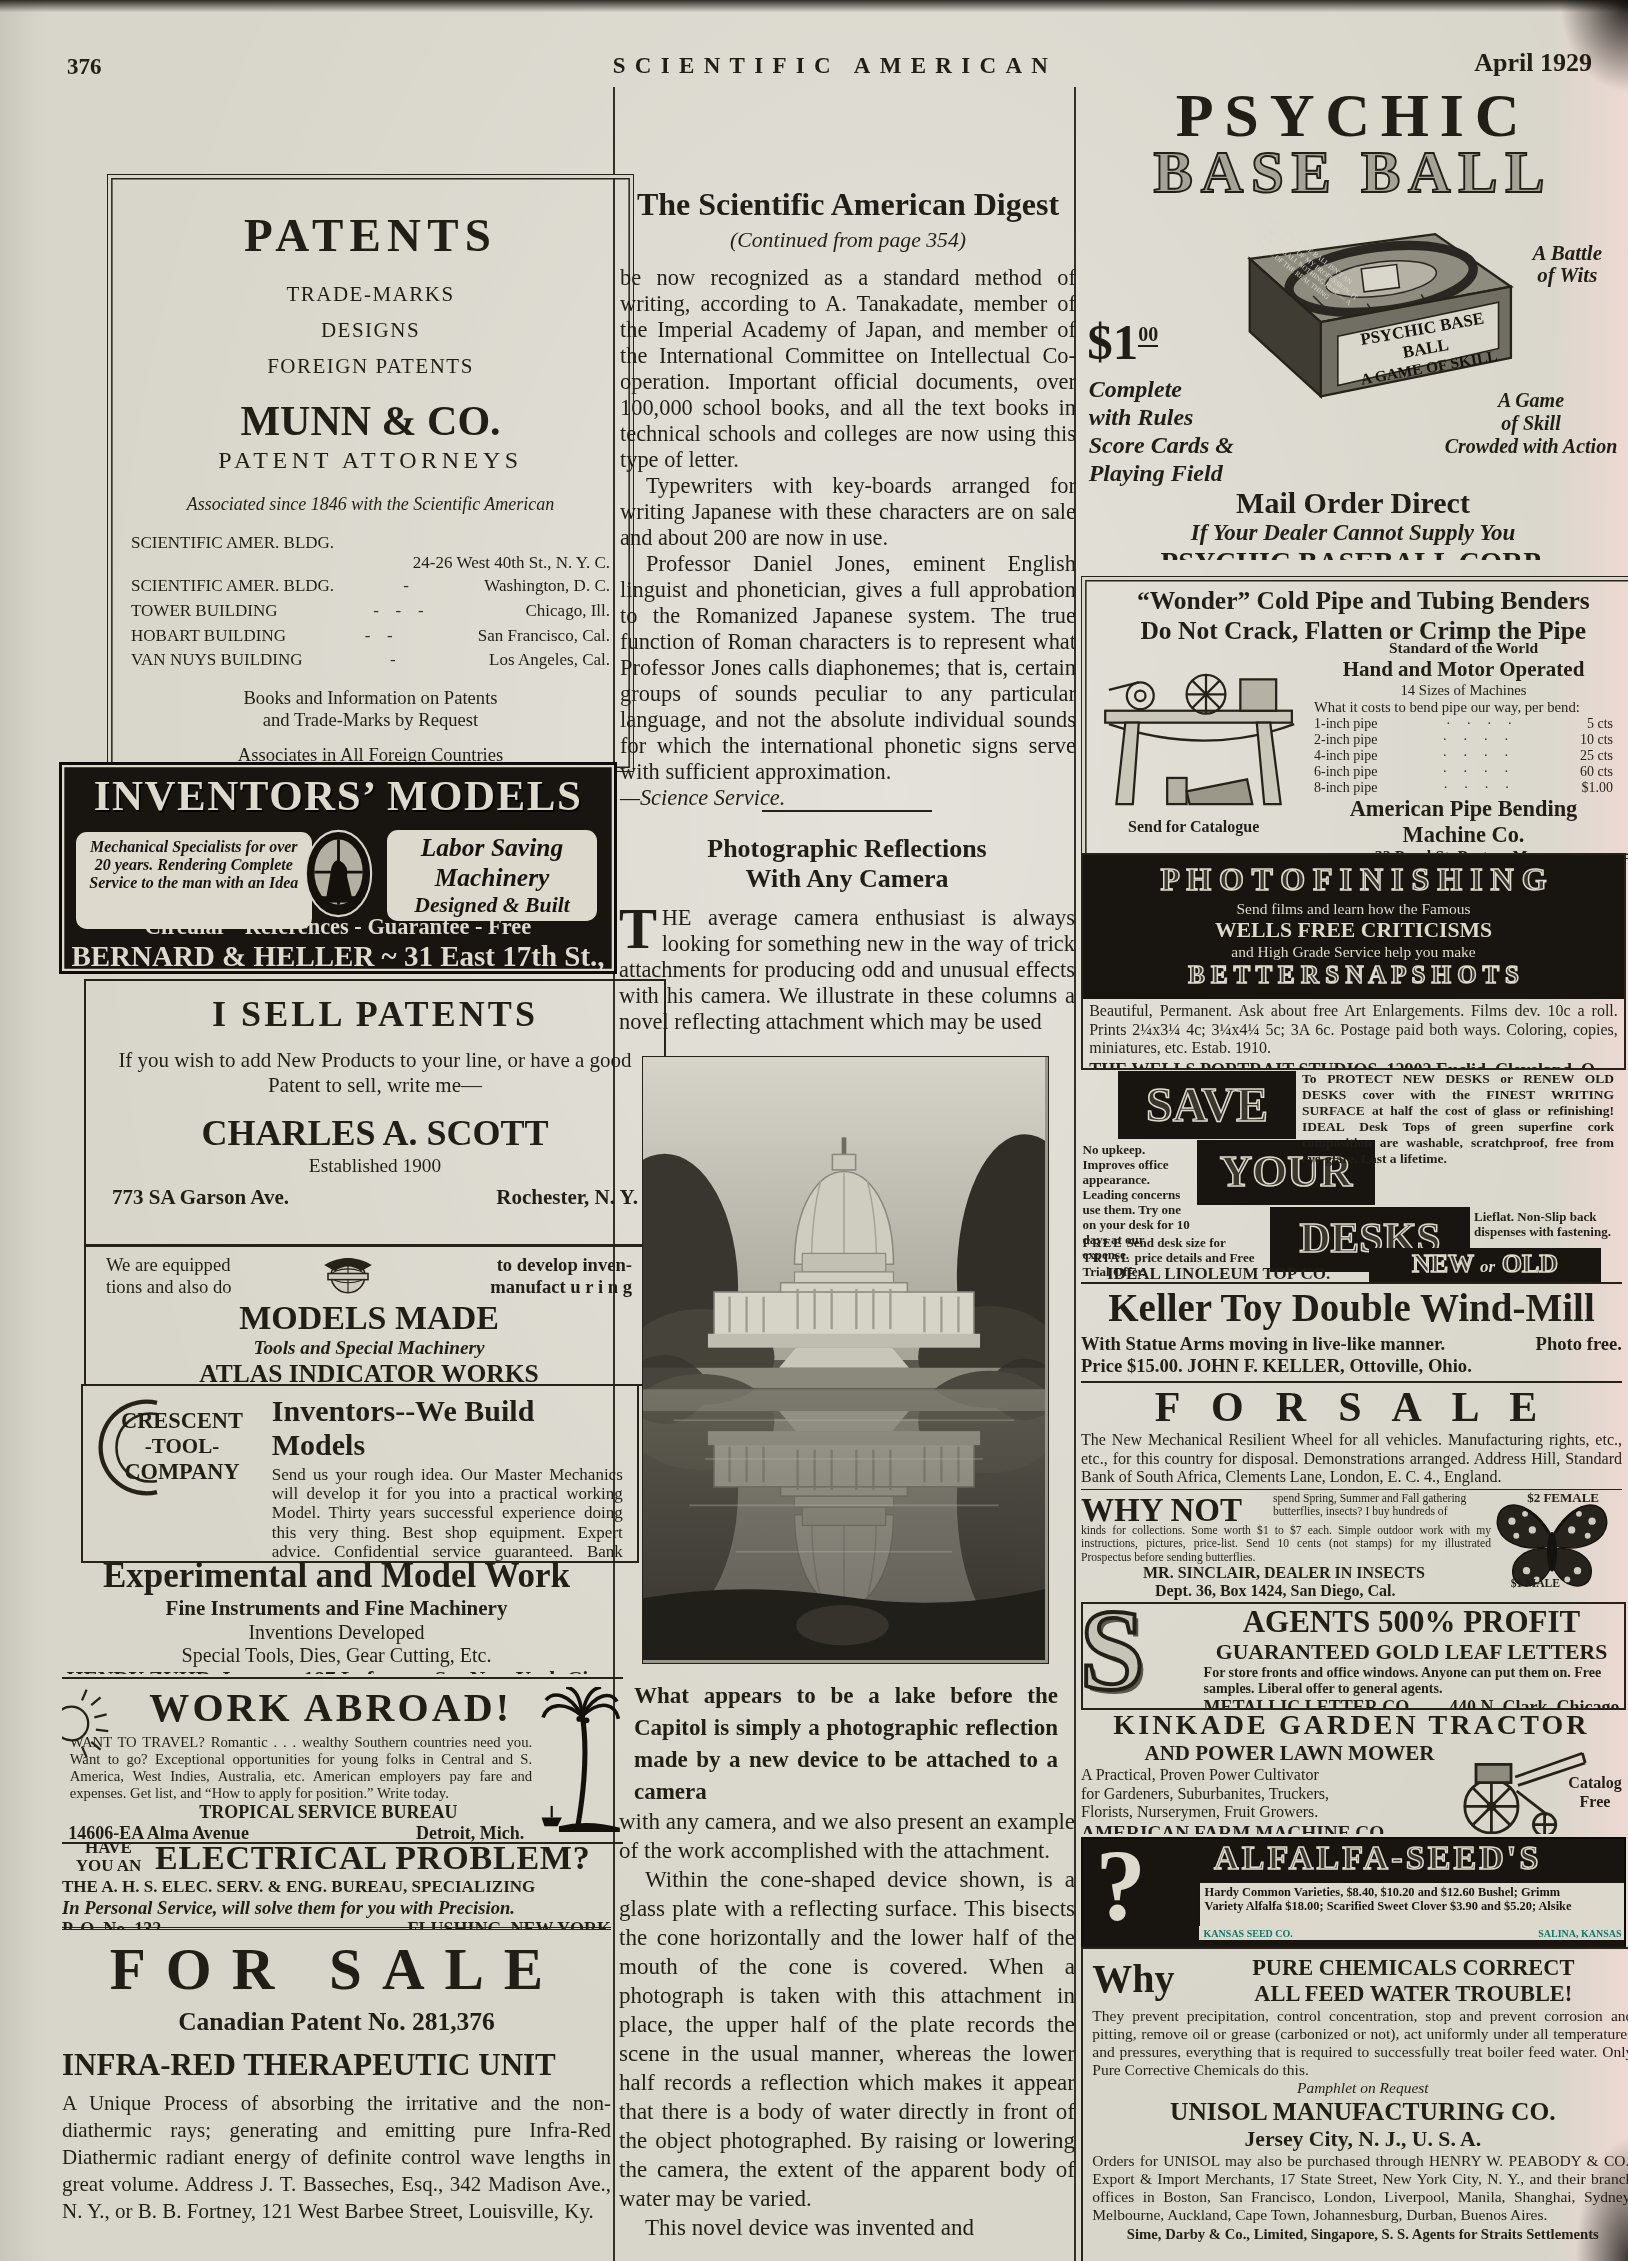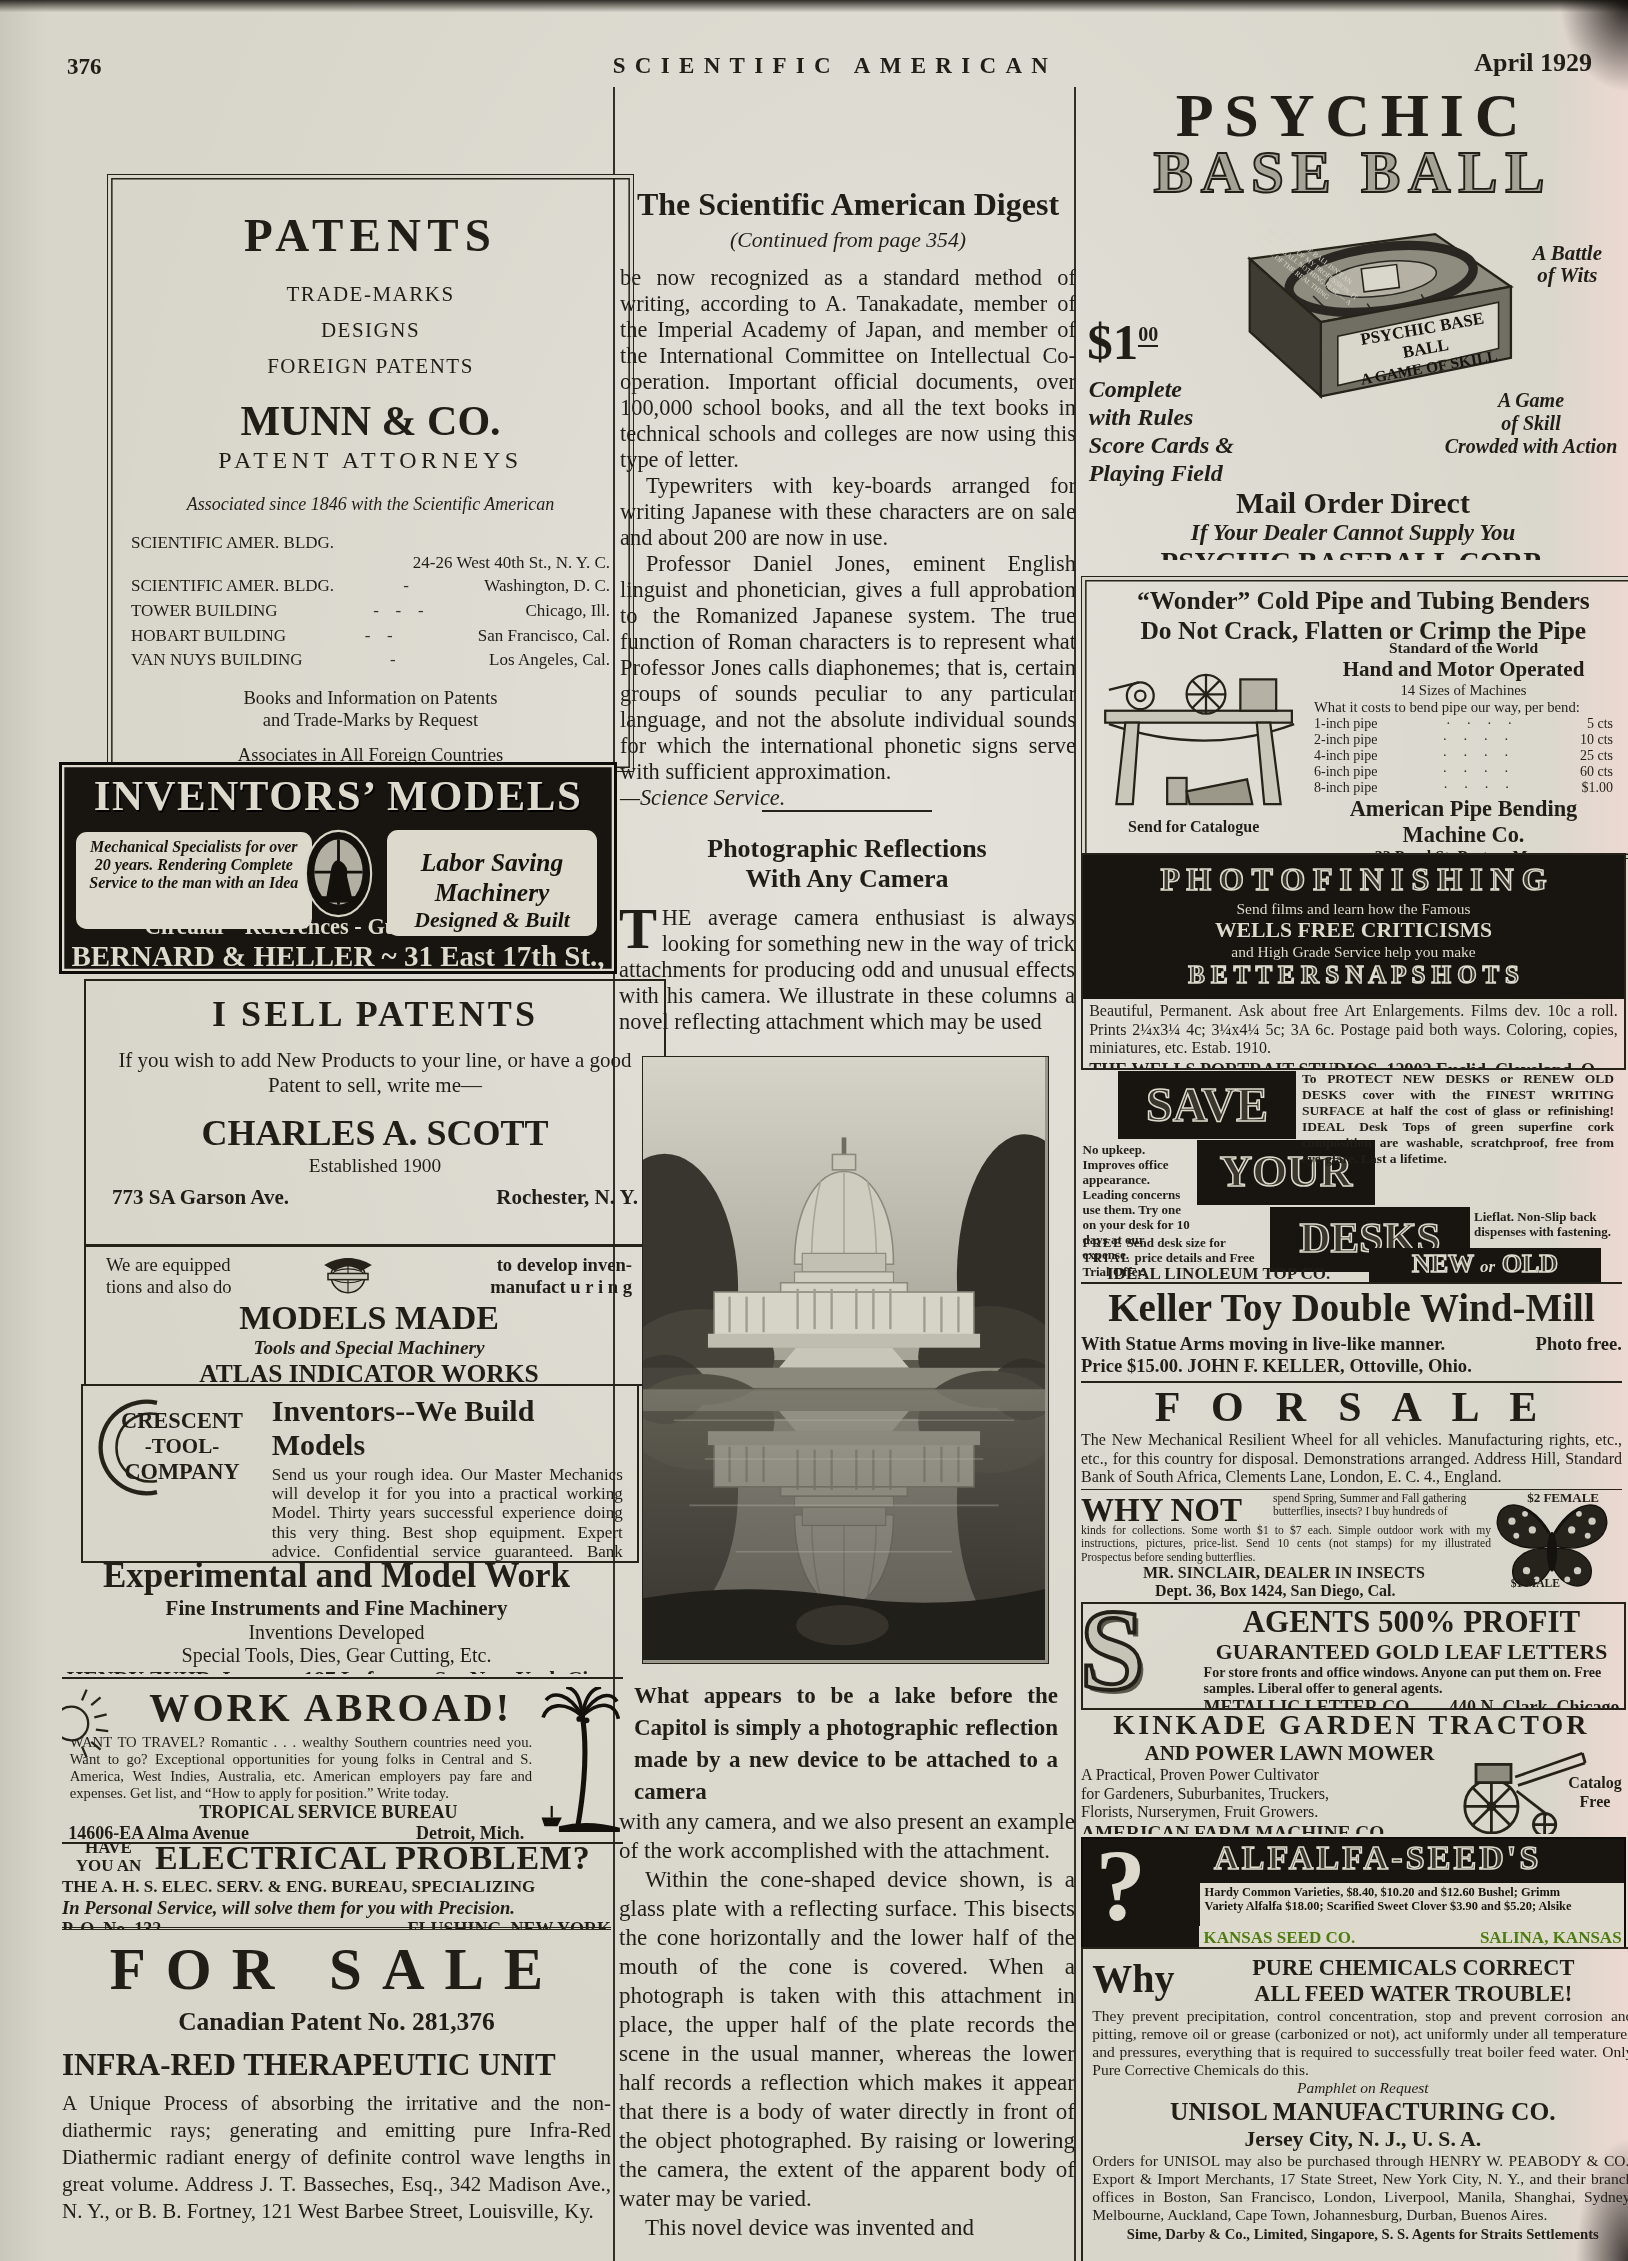--- a/index.html
+++ b/index.html
@@ -91,21 +91,21 @@
     <span class="abs" style="left:241px;top:62px">
       <svg width="71" height="93" viewBox="0 0 100 128">
         <ellipse cx="50" cy="64" rx="46" ry="60" fill="#14110d" stroke="#d8d4c7" stroke-width="3"></ellipse>
         <ellipse cx="50" cy="62" rx="34" ry="46" fill="#b3b0a3"></ellipse>
         <line x1="50" y1="16" x2="50" y2="108" stroke="#14110d" stroke-width="4"></line>
         <line x1="16" y1="62" x2="84" y2="62" stroke="#14110d" stroke-width="4"></line>
         <path d="M40,56 q5,-16 15,-8 q9,5 7,20 l8,34 h-38 l5,-28 z" fill="#14110d"></path>
         <rect x="22" y="96" width="56" height="9" fill="#14110d"></rect>
       </svg>
     </span>
-    <div class="abs tc" style="left:325px;top:65px;width:210px;height:88px;background:#ddd9cc;color:#17140f;border-radius:10.8px;padding-top:18px">
+    <div class="abs tc" style="left:325px;top:65px;width:210px;height:88px;background:#ddd9cc;color:#17140f;border-radius:10.8px;padding-top:3px">
       <div class="scr" style="font-size:25.5px">Labor Saving</div>
       <div class="scr" style="font-size:25.5px">Machinery</div>
       <div class="scr" style="font-size:21.7px">Designed &amp; Built</div>
     </div>
     <div class="b tc" style="font-size:22.4px;margin-top:94px">Circular - References - Guarantee - Free</div>
     <div class="b tc" style="font-size:29px">BERNARD &amp; HELLER ~ 31 East 17th St., N.Y.C.</div>
   </div>
 
   <div class="adbox bdr tc" style="left:84px;top:979px;width:526px;height:252px;padding:12.4px 26px 0 26px">
     <div class="b" style="font-size:36px;letter-spacing:3.1px">I SELL PATENTS</div>
@@ -557,21 +557,21 @@
     </div>
   </div>
 
   <div class="adbox blackbox" style="left:1081px;top:1837px;width:541px;height:108px;border:2.3px solid #0e0c09">
     <div class="abs b" style="left:12.4px;top:-10.8px;font-size:101px;color:#ddd9cc">?</div>
     <div class="b ol-light" style="margin-left:131px;font-size:34px;letter-spacing:3.1px">ALFALFA-SEED'S</div>
     <div class="abs" style="left:116px;top:43px;width:418px;background:#ddd9cc;color:#17140f;border:1.5px solid #17140f;padding:1.5px 4.6px;height:40px">
       <div style="font-size:12.4px;line-height:14px;font-weight:bold">Hardy Common Varieties, $8.40, $10.20 and $12.60 Bushel; Grimm</div>
       <div style="font-size:12.4px;line-height:14px;font-weight:bold">Variety Alfalfa $18.00; Scarified Sweet Clover $3.90 and $5.20; Alsike</div>
     </div>
-    <div class="abs row" style="left:116px;top:87px;width:418px;background:#ddd9cc;color:#4d7c0f;padding:1.5px 4.6px;font-size:17px;font-weight:bold">
+    <div class="abs row" style="left:116px;top:87px;width:418px;background:#ddd9cc;color:#0f766e;padding:1.5px 4.6px;font-size:10px;font-weight:bold">
 
       <span>KANSAS SEED CO.</span>
       <span>SALINA, KANSAS</span>
     </div>
   </div>
 
   <div class="adbox bdr" style="left:1081px;top:1947px;width:541px;height:314px;padding:6.2px 9.3px 0 9.3px">
     <div style="display:flex">
       <div class="b" style="font-size:40px;width:101px">Why</div>
       <div class="tc b" style="flex:1">

